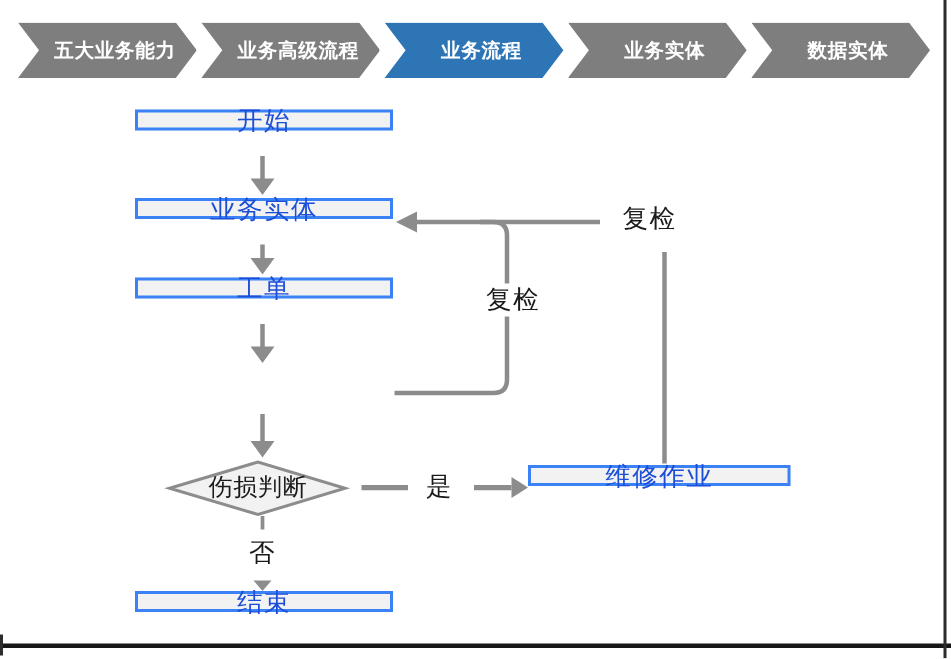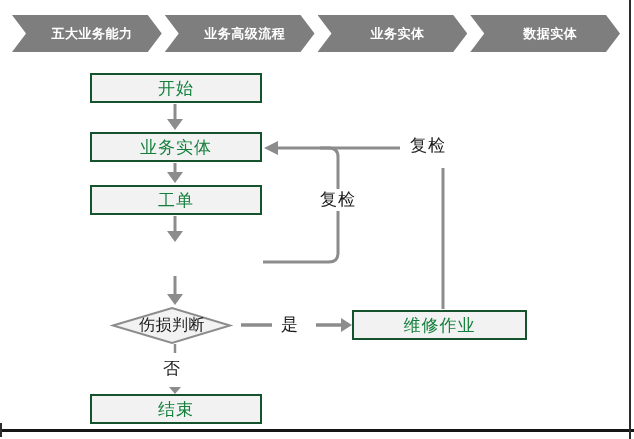--- a/index.html
+++ b/index.html
@@ -37,24 +37,24 @@
     cursor: pointer;
     letter-spacing: 0.5px;
   }
   .tab.active { background: #2e75b6; }
 
   
   .node {
     position: absolute;
     left: 90px;
     width: 172px;
-    height: 30px;
+    height: 14px;
     background: #f2f2f2;
-    border: 2px solid #14532d;
-    color: #15803d;
+    border: 2px solid #3b82f6;
+    color: #1d4ed8;
     font-size: 17px;
     display: flex;
     align-items: center;
     justify-content: center;
     letter-spacing: 1px;
   }
   .node-start   { top: 73px; }
   .node-plan    { top: 132px; }
   .node-order   { top: 185px; }
   .node-inspect { top: 245px; }
@@ -73,21 +73,21 @@
     letter-spacing: 0.5px;
   }
 
   
   .edge-label {
     position: absolute;
     background: #ffffff;
     color: #1a1a1a;
     font-size: 17px;
     line-height: 22px;
-    text-align: left;
+    text-align: center;
     letter-spacing: 1px;
   }
   .lbl-recheck-inner { left: 320px; top: 189px; width: 44px; height: 22px; }
   .lbl-recheck-outer { left: 410px; top: 135px; width: 46px; height: 22px; }
   .lbl-yes           { left: 281px; top: 314px; width: 24px; height: 22px; }
   .lbl-no            { left: 163px; top: 358px; width: 24px; height: 22px; }
 
   
   svg.connectors {
     position: absolute;
@@ -116,20 +116,21 @@
   }
 </style>
 </head>
 <body>
 
 <div class="page">
 
   <div class="tabs">
     <div class="tab">五大业务能力</div>
     <div class="tab">业务高级流程</div>
+    <div class="tab active">业务流程</div>
     <div class="tab">业务实体</div>
     <div class="tab">数据实体</div>
   </div>
 
   <svg class="connectors" viewBox="0 0 634 439" xmlns="http://www.w3.org/2000/svg">
     <g stroke="#8c8c8c" stroke-width="3" fill="none">
 
       <path d="M175 104 V120"></path>
 
       <path d="M175 163 V173"></path>

